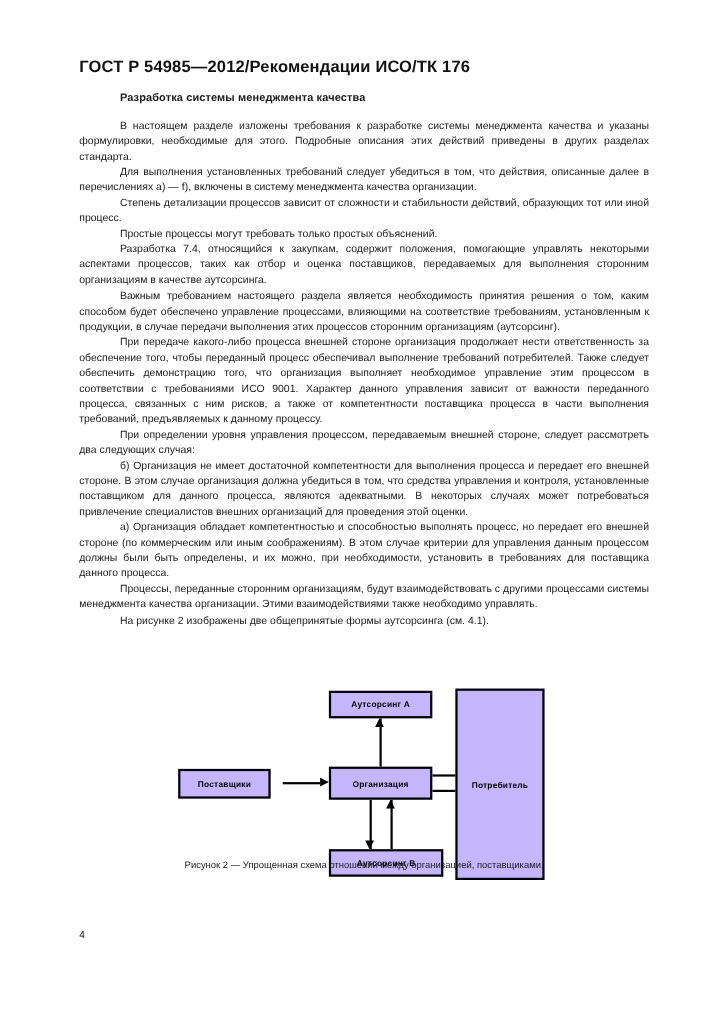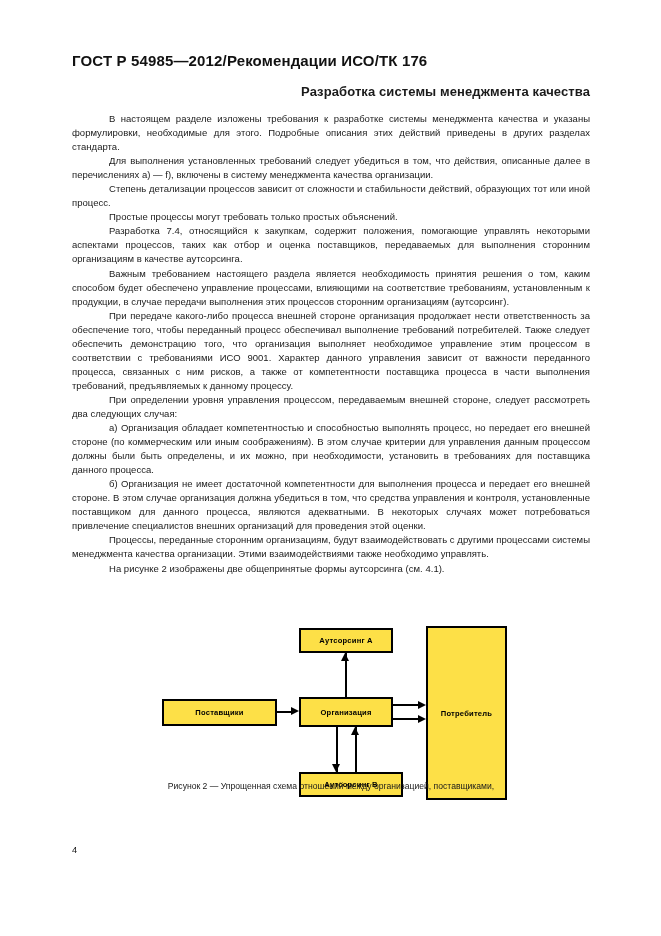--- a/index.html
+++ b/index.html
@@ -38,26 +38,25 @@
 
   
   .content {
     position: absolute;
     left: 72px;
     top: 84px;
     width: 518px;
   }
 
   .section-title {
-    font-size: 13px;
+    font-size: 10px;
     font-weight: bold;
     text-indent: 37px;
     margin: 0 0 13px 0;
     letter-spacing: 0.1px;
-    text-align: right;
   }
 
   p.body {
     font-size: 9.5px;
     line-height: 14.05px;
     text-align: justify;
     text-indent: 37px;
     margin: 0;
     letter-spacing: 0.02px;
     word-spacing: 0.02px;
@@ -69,47 +68,47 @@
     position: absolute;
     left: 72px;
     top: 622px;
     width: 518px;
     height: 180px;
   }
 
   .fig-box {
     position: absolute;
     box-sizing: border-box;
-    background: #fde047;
+    background: #c4b5fd;
     border: 2px solid #000000;
     display: flex;
     align-items: center;
     justify-content: center;
     font-size: 7.6px;
     font-weight: bold;
     letter-spacing: 0.2px;
     color: #000;
     text-align: center;
   }
 
   
   .box-outsourcing-a {
     left: 227px;  top: 6px;   width: 94px;  height: 25px;
   }
   .box-suppliers {
-    left: 90px;   top: 77px;  width: 115px;  height: 27px;
+    left: 90px;   top: 77px;  width: 84px;  height: 27px;
   }
   .box-organization {
     left: 227px;  top: 75px;  width: 94px;  height: 30px;
   }
   .box-outsourcing-b {
     left: 227px;  top: 150px; width: 104px;  height: 25px;
   }
   .box-customer {
-    left: 354px;  top: 4px;   width: 81px;  height: 174px;
+    left: 342px;  top: 4px;   width: 81px;  height: 174px;
   }
 
   
   .line {
     position: absolute;
     background: #000000;
   }
   .h-line { height: 2px; }
   .v-line { width: 2px; }
 
@@ -167,22 +166,22 @@
     <div class="section-title">Разработка системы менеджмента качества</div>
 
     <p class="body">В настоящем разделе изложены требования к разработке системы менеджмента качества и указаны формулировки, необходимые для этого. Подробные описания этих действий приведены в других разделах стандарта.</p>
     <p class="body">Для выполнения установленных требований следует убедиться в том, что действия, описанные далее в перечислениях a) — f), включены в систему менеджмента качества организации.</p>
     <p class="body">Степень детализации процессов зависит от сложности и стабильности действий, образующих тот или иной процесс.</p>
     <p class="body">Простые процессы могут требовать только простых объяснений.</p>
     <p class="body">Разработка 7.4, относящийся к закупкам, содержит положения, помогающие управлять некоторыми аспектами процессов, таких как отбор и оценка поставщиков, передаваемых для выполнения сторонним организациям в качестве аутсорсинга.</p>
     <p class="body">Важным требованием настоящего раздела является необходимость принятия решения о том, каким способом будет обеспечено управление процессами, влияющими на соответствие требованиям, установленным к продукции, в случае передачи выполнения этих процессов сторонним организациям (аутсорсинг).</p>
     <p class="body">При передаче какого-либо процесса внешней стороне организация продолжает нести ответственность за обеспечение того, чтобы переданный процесс обеспечивал выполнение требований потребителей. Также следует обеспечить демонстрацию того, что организация выполняет необходимое управление этим процессом в соответствии с требованиями ИСО 9001. Характер данного управления зависит от важности переданного процесса, связанных с ним рисков, а также от компетентности поставщика процесса в части выполнения требований, предъявляемых к данному процессу.</p>
     <p class="body">При определении уровня управления процессом, передаваемым внешней стороне, следует рассмотреть два следующих случая:</p>
+    <p class="body">б) Организация не имеет достаточной компетентности для выполнения процесса и передает его внешней стороне. В этом случае организация должна убедиться в том, что средства управления и контроля, установленные поставщиком для данного процесса, являются адекватными. В некоторых случаях может потребоваться привлечение специалистов внешних организаций для проведения этой оценки.</p>
     <p class="body">а) Организация обладает компетентностью и способностью выполнять процесс, но передает его внешней стороне (по коммерческим или иным соображениям). В этом случае критерии для управления данным процессом должны были быть определены, и их можно, при необходимости, установить в требованиях для поставщика данного процесса.</p>
-    <p class="body">б) Организация не имеет достаточной компетентности для выполнения процесса и передает его внешней стороне. В этом случае организация должна убедиться в том, что средства управления и контроля, установленные поставщиком для данного процесса, являются адекватными. В некоторых случаях может потребоваться привлечение специалистов внешних организаций для проведения этой оценки.</p>
     <p class="body">Процессы, переданные сторонним организациям, будут взаимодействовать с другими процессами системы менеджмента качества организации. Этими взаимодействиями также необходимо управлять.</p>
     <p class="body">На рисунке 2 изображены две общепринятые формы аутсорсинга (см. 4.1).</p>
   </div>
 
   <div class="figure">
 
     <div class="line h-line" style="left:185px; top:89px; width:34px;"></div>
     <div class="arrow arrow-right" style="left:219px; top:85px;"></div>
 
     <div class="line v-line" style="left:273px; top:31px; height:44px;"></div>

